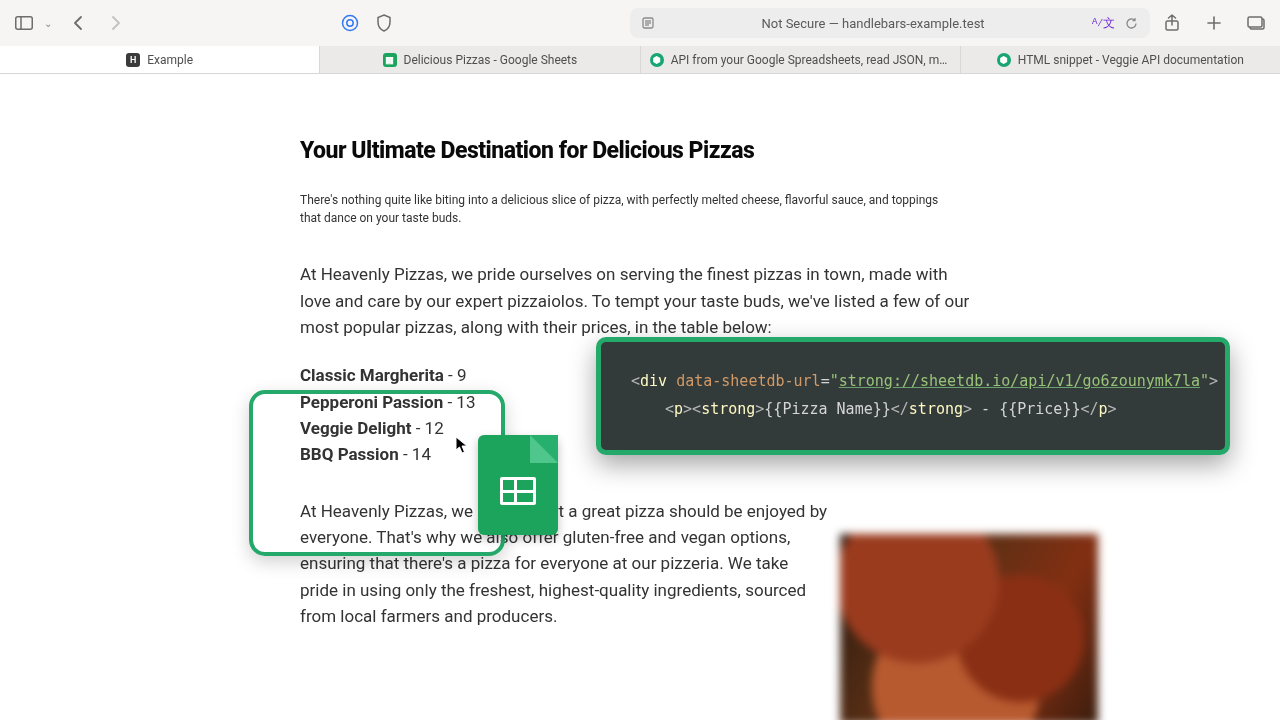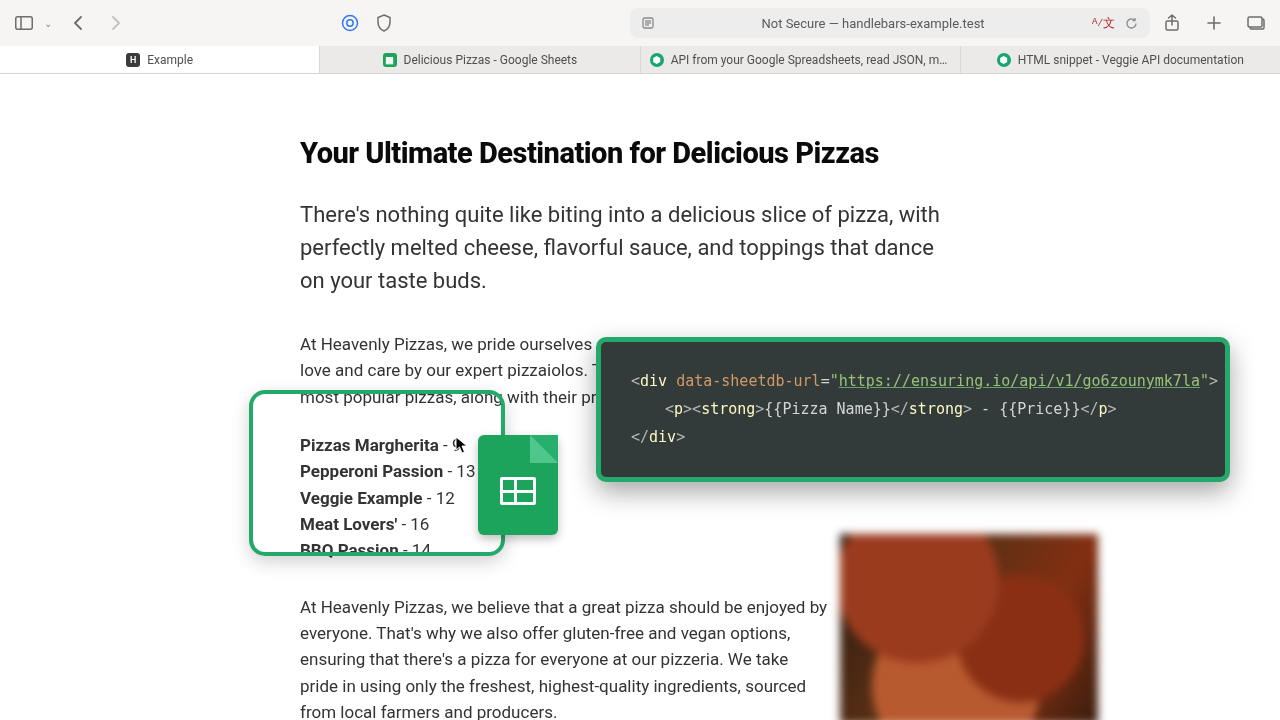--- a/index.html
+++ b/index.html
@@ -92,22 +92,22 @@
     position: absolute; left:0; right:0; top:74px; bottom:0;
     overflow: hidden;
     background:#fff;
   }
   .content {
     width: 700px;
     margin-left: 300px;
     padding-top: 64px;
   }
   .eyebrow { color:#6257c5; font-weight:700; font-size:16px; margin-bottom:18px; }
-  .title { font-size:29px; font-weight:800; color:#0a0a0a; letter-spacing:-0.5px; margin-bottom:28px; line-height:1.1;}
-  .lead { font-size:22px; color:#333; line-height:1.5; margin-bottom:34px; max-width:660px;}
+  .title { font-size:23px; font-weight:800; color:#0a0a0a; letter-spacing:-0.5px; margin-bottom:28px; line-height:1.1;}
+  .lead { font-size:12px; color:#333; line-height:1.5; margin-bottom:34px; max-width:660px;}
   .para { font-size:17px; color:#333; line-height:1.55; max-width:680px; margin-bottom:22px;}
   .pizza-list { margin: 22px 0 30px 0; }
   .pizza-list p { font-size:17px; color:#333; line-height:1.55; margin-bottom:0;}
   .pizza-list strong { font-weight:700; }
   
   .overlay-highlight {
     position: absolute;
     border: 4px solid #25a96a;
     border-radius: 16px;
     box-shadow: 0 6px 18px rgba(0,0,0,0.18);
@@ -212,21 +212,21 @@
 
   <div class="addr-wrap">
     <div class="addr">
       <svg width="12" height="12" viewBox="0 0 12 12" stroke="#8a8a8a" fill="none" stroke-width="1.3">
           <rect x="1" y="1" width="10" height="10" rx="1.5"></rect>
           <line x1="3" y1="4" x2="9" y2="4"></line>
           <line x1="3" y1="6" x2="9" y2="6"></line>
           <line x1="3" y1="8" x2="7" y2="8"></line>
         </svg>
       <span class="addr-text">Not Secure — handlebars-example.test</span>
-      <span style="font-size:12px;color:#b91c1c;">ᴬ⁄文</span>
+      <span style="font-size:12px;color:#6d28d9;">ᴬ⁄文</span>
       <svg width="13" height="13" viewBox="0 0 13 13" stroke="#8a8a8a" fill="none" stroke-width="1.3">
           <path d="M11 6.5a4.5 4.5 0 1 1-1.3-3.2"></path>
           <polyline points="10,1 10,3.5 7.5,3.5"></polyline>
         </svg>
     </div>
   </div>
 
   <div class="right-group">
     <div class="icon-btn">
       <svg width="16" height="18" viewBox="0 0 16 18" fill="none" stroke="#6d6d6d" stroke-width="1.5" stroke-linecap="round" stroke-linejoin="round">
@@ -268,41 +268,39 @@
   </div>
 </div>
 
 <div class="page">
   <div class="content">
     <h1 class="title">Your Ultimate Destination for Delicious Pizzas</h1>
     <p class="lead">There's nothing quite like biting into a delicious slice of pizza, with perfectly melted cheese, flavorful sauce, and toppings that dance on your taste buds.</p>
     <p class="para">At Heavenly Pizzas, we pride ourselves on serving the finest pizzas in town, made with love and care by our expert pizzaiolos. To tempt your taste buds, we've listed a few of our most popular pizzas, along with their prices, in the table below:</p>
 
     <div class="pizza-list" id="pizza-list">
-        <p><strong>Pizzas Margherita</strong> - 9</p>
+        <p><strong>Classic Margherita</strong> - 9</p>
         <p><strong>Pepperoni Passion</strong> - 13</p>
-        <p><strong>Veggie Example</strong> - 12</p>
-        <p><strong>Meat Lovers'</strong> - 16</p>
+        <p><strong>Veggie Delight</strong> - 12</p>
         <p><strong>BBQ Passion</strong> - 14</p>
       </div>
 
     <p class="para" style="max-width:530px">At Heavenly Pizzas, we believe that a great pizza should be enjoyed by everyone. That's why we also offer gluten-free and vegan options, ensuring that there's a pizza for everyone at our pizzeria. We take pride in using only the freshest, highest-quality ingredients, sourced from local farmers and producers.</p>
 
   </div>
 
   <div class="overlay-highlight" style="left:249px; top:316px; width:256px; height:166px;"></div>
 
   <div class="sheets-badge" style="left:478px; top:361px;">
     <div class="sheets-grid"></div>
   </div>
 
   <div class="code-overlay" style="left:596px; top:263px; width:634px;">
-    <div class="code-line"><span class="tok-punc">&lt;</span><span class="tok-tag">div</span> <span class="tok-attr">data-sheetdb-url</span><span class="tok-eq">=</span><span class="tok-str">"</span><span class="tok-url">https://ensuring.io/api/v1/go6zounymk7la</span><span class="tok-str">"</span><span class="tok-punc">&gt;</span></div>
+    <div class="code-line"><span class="tok-punc">&lt;</span><span class="tok-tag">div</span> <span class="tok-attr">data-sheetdb-url</span><span class="tok-eq">=</span><span class="tok-str">"</span><span class="tok-url">strong://sheetdb.io/api/v1/go6zounymk7la</span><span class="tok-str">"</span><span class="tok-punc">&gt;</span></div>
     <div class="code-line code-indent1"><span class="tok-punc">&lt;</span><span class="tok-tag">p</span><span class="tok-punc">&gt;&lt;</span><span class="tok-tag">strong</span><span class="tok-punc">&gt;</span><span>{{Pizza Name}}</span><span class="tok-punc">&lt;/</span><span class="tok-tag">strong</span><span class="tok-punc">&gt;</span><span> - </span><span>{{Price}}</span><span class="tok-punc">&lt;/</span><span class="tok-tag">p</span><span class="tok-punc">&gt;</span></div>
-    <div class="code-line"><span class="tok-punc">&lt;/</span><span class="tok-tag">div</span><span class="tok-punc">&gt;</span></div>
   </div>
 
   <div class="pizza-image" style="left:840px; top:460px; width:258px; height:190px;"></div>
 
   <svg class="cursor" style="left:455px; top:362px;" viewBox="0 0 14 18">
     <path d="M1 1 L1 14 L4.5 11 L7 17 L9.5 16 L7 10 L12 10 Z" fill="#000" stroke="#fff" stroke-width="1"></path>
   </svg>
 </div>
 
 </body></html>

